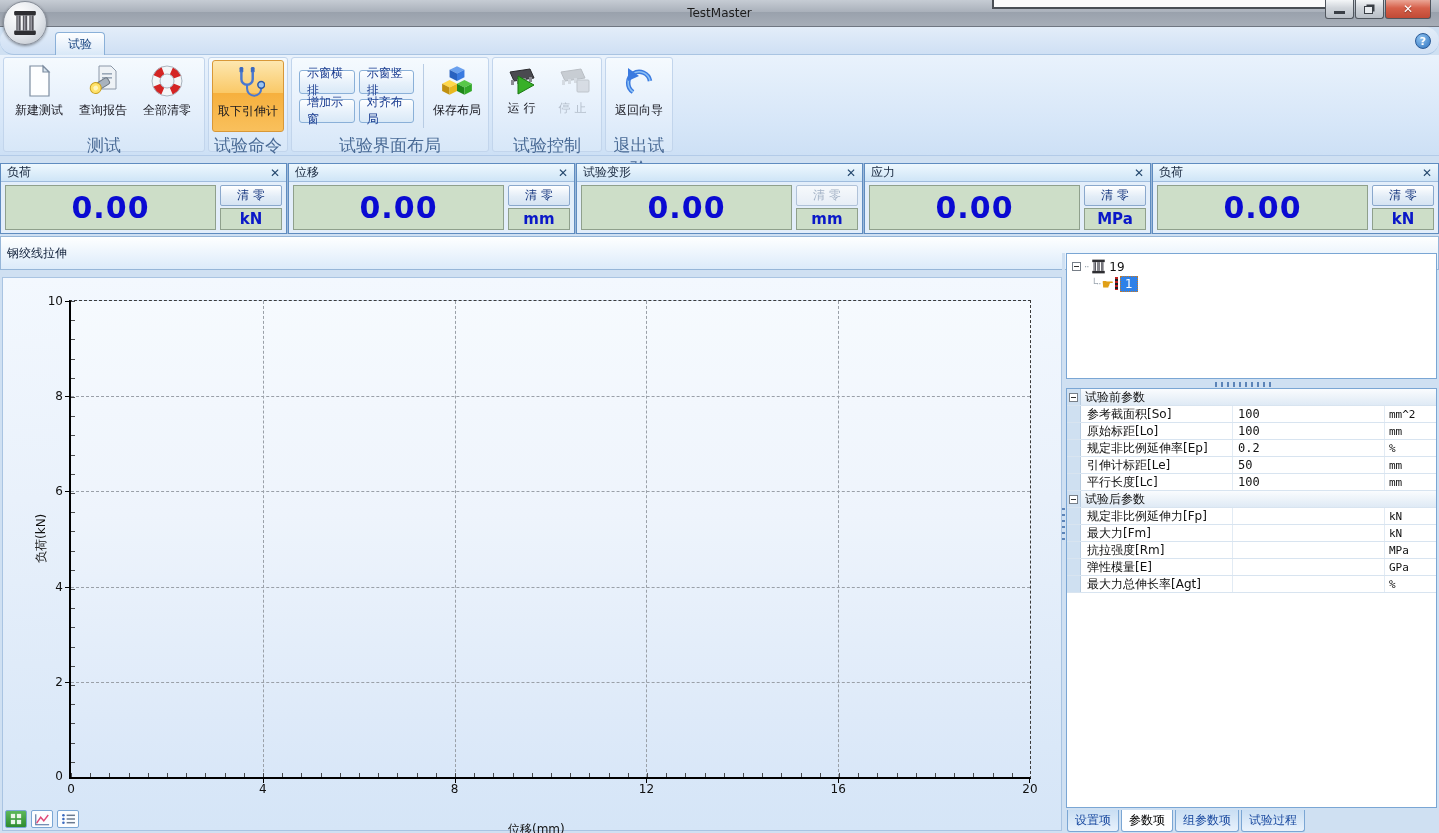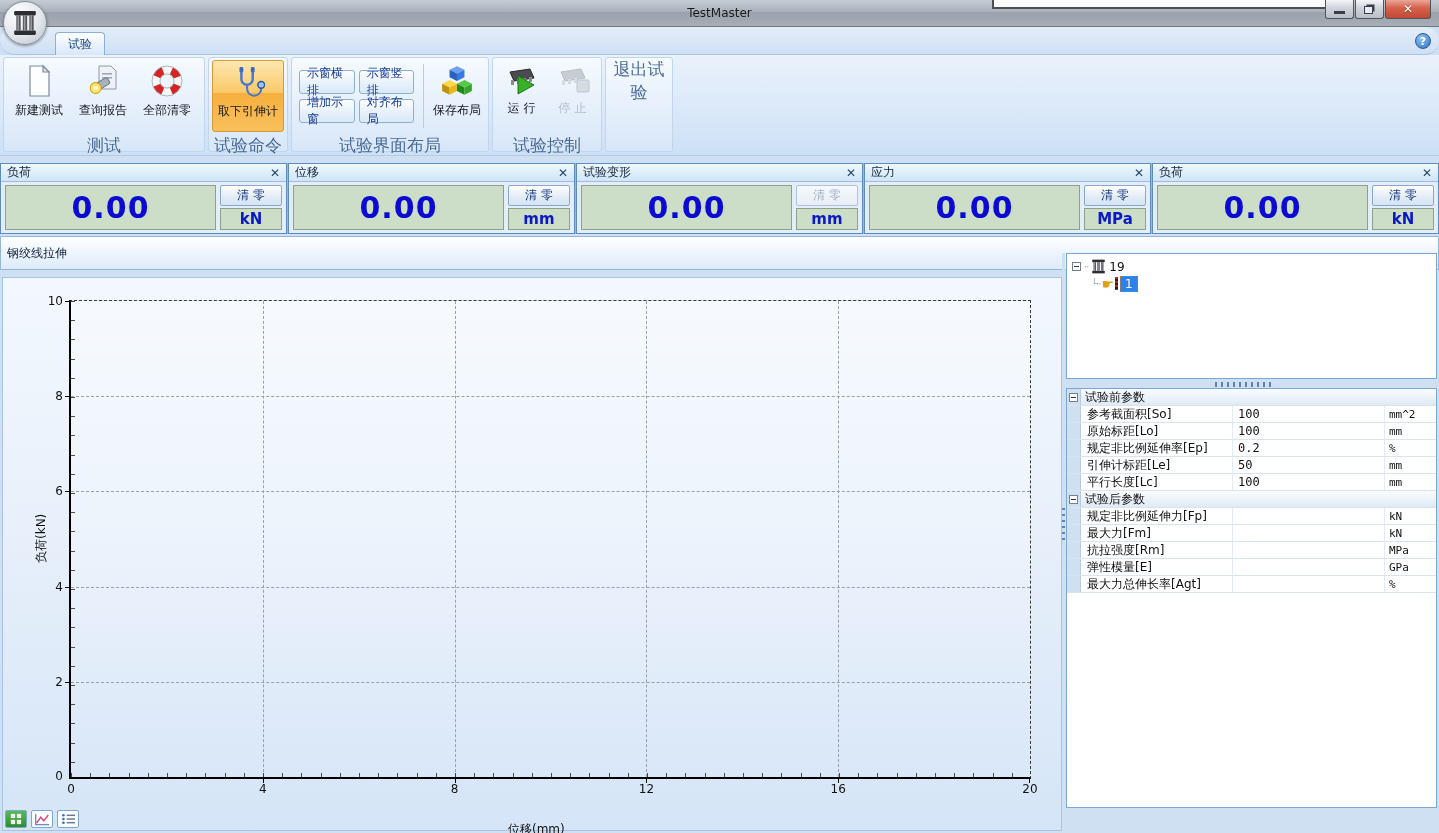--- a/index.html
+++ b/index.html
@@ -294,20 +294,30 @@
           <rect x="19" y="14" width="3" height="5" fill="#c2c6cc"></rect>
           <rect x="22" y="16" width="12" height="12" rx="1" fill="#c6cad0" stroke="#9a9ea4"></rect>
         </svg>
         <div class="blabel" style="color:#8c96a4">停 止</div>
       </div>
     </div>
     <div class="rgroup-label">试验控制</div>
   </div>
 
   <div class="rgroup" style="width:68px">
+    <div class="rgroup-body" style="justify-content:center">
+      <div class="bigbtn">
+        <svg width="32" height="34" viewBox="0 0 32 34">
+          <path d="M10 28 a11 11 0 1 1 17 -11" fill="none" stroke="#3a7ae0" stroke-width="4.5"></path>
+          <path d="M10 28 a11 11 0 1 1 17 -11" fill="none" stroke="#8cc0f4" stroke-width="1.6"></path>
+          <polygon points="5,4 5,17 16,12" fill="#3a7ae0"></polygon>
+        </svg>
+        <div class="blabel">返回向导</div>
+      </div>
+    </div>
     <div class="rgroup-label">退出试验</div>
   </div>
 </div>
 
 <div class="panelrow">
 
   <div class="mpanel">
     <div class="mpanel-title">
       <span>负荷</span>
       <span class="x">✕</span>
@@ -589,13 +599,27 @@
       <div class="punit">GPa</div>
     </div>
     <div class="prow">
       <div class="gutter"></div>
       <div class="pname">最大力总伸长率[Agt]</div>
       <div class="pval"></div>
       <div class="punit">%</div>
     </div>
   </div>
 
+  <div class="ptabs">
+    <div class="ptab">
+        <span>设置项</span>
+      </div>
+    <div class="ptab active">
+        <span>参数项</span>
+      </div>
+    <div class="ptab">
+        <span>组参数项</span>
+      </div>
+    <div class="ptab">
+        <span>试验过程</span>
+      </div>
+  </div>
 </div>
 
 </body></html>

